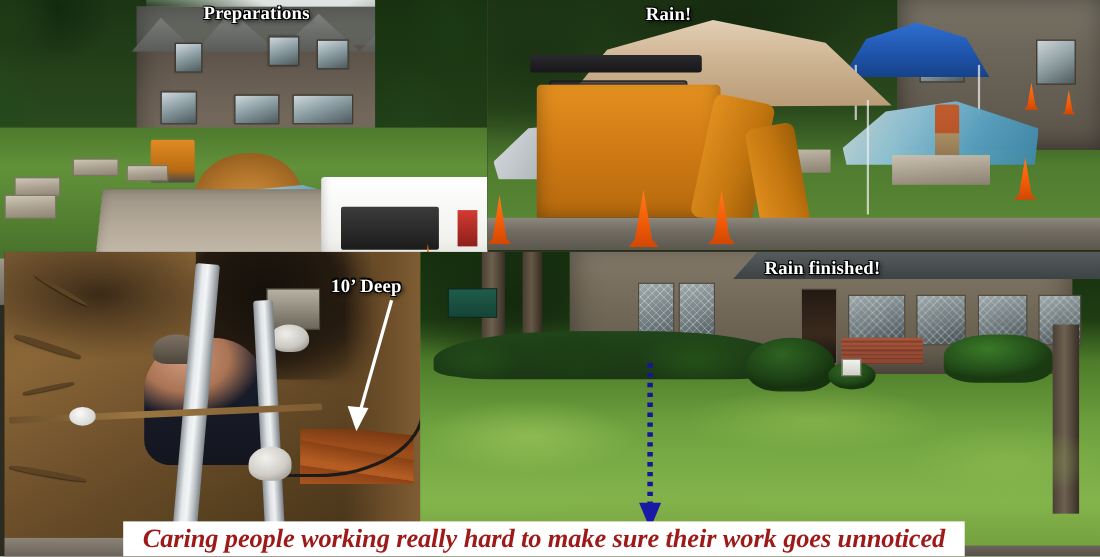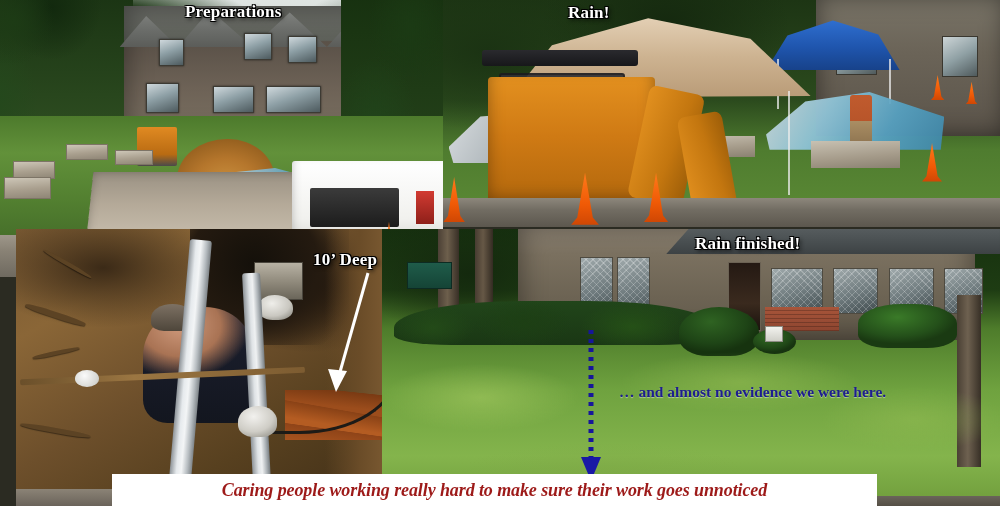--- a/index.html
+++ b/index.html
@@ -222,21 +222,21 @@
   .tr-road {
     position: absolute; left: 0; bottom: 0; width: 100%; height: 13%;
     background: linear-gradient(180deg,#8d877c 0%, #726d63 40%, #5c574e 100%);
   }
   .tr-plate {
     position: absolute;
     background: linear-gradient(175deg,#c8c1b2 0%, #a49a89 60%, #8a8171 100%);
   }
 
   
-  .p-bl { left: 16px; top: 229px; width: 396px; height: 277px; background: #4a3521; }
+  .p-bl { left: 4px; top: 229px; width: 396px; height: 277px; background: #4a3521; }
   .bl-bg {
     position: absolute; inset: 0;
     background:
       radial-gradient(ellipse 44% 30% at 22% 14%, #3b2a17 0%, rgba(59,42,23,0) 72%),
       radial-gradient(ellipse 40% 34% at 74% 20%, #20150b 0%, rgba(32,21,11,0) 72%),
       linear-gradient(150deg,#7a5a33 0%, #8a6637 22%, #6d4f2b 48%, #57401f 70%, #3d2c16 100%);
   }
   .bl-darkhole {
     position: absolute; left: 44%; top: 0%; width: 40%; height: 42%;
     background: radial-gradient(ellipse 70% 90% at 40% 30%, #14100a 0%, #241a10 58%, rgba(36,26,16,0) 100%);
@@ -460,21 +460,21 @@
     display: flex;
     align-items: center;
     justify-content: center;
     overflow: hidden;
   }
   #caption-text {
     color: #9d1a19;
     font-family: "Liberation Serif", serif;
     font-style: italic;
     font-weight: bold;
-    font-size: 18px;
+    font-size: 24px;
     line-height: 26px;
     letter-spacing: -0.1px;
     white-space: nowrap;
   }
 </style>
 </head>
 <body>
 
 <div id="collage">
 
@@ -531,21 +531,21 @@
     <div class="tr-arm2"></div>
     <div class="tr-bucket"></div>
     <div class="tr-track"></div>
     <div class="tr-road"></div>
     <div class="cone" style="left:0%;bottom:2%;width:4%;height:20%;"></div>
     <div class="cone" style="left:23%;bottom:1%;width:5%;height:23%;"></div>
     <div class="cone" style="left:36%;bottom:2%;width:4.5%;height:22%;"></div>
     <div class="cone" style="left:86%;bottom:20%;width:3.6%;height:17%;"></div>
     <div class="cone" style="right:10%;top:33%;width:2.4%;height:11%;"></div>
     <div class="cone" style="right:4%;top:36%;width:2.2%;height:10%;"></div>
-    <div class="photo-title" style="left:125px;top:3px;text-align:right;">Rain!</div>
+    <div class="photo-title" style="left:144px;top:3px;text-align:right;">Rain!</div>
   </div>
 
   <div class="panel p-bl">
     <div class="bl-bg"></div>
     <div class="bl-darkhole"></div>
     <div class="bl-wallR"></div>
     <div class="bl-root" style="left:2%;top:30%;width:16%;height:2%;transform:rotate(18deg);"></div>
     <div class="bl-root" style="left:4%;top:44%;width:12%;height:1.6%;transform:rotate(-12deg);"></div>
     <div class="bl-root" style="left:1%;top:72%;width:18%;height:1.8%;transform:rotate(10deg);"></div>
     <div class="bl-root" style="left:6%;top:12%;width:14%;height:1.6%;transform:rotate(30deg);"></div>
@@ -594,21 +594,20 @@
     <div class="br-trunkR"></div>
     <div class="br-lawnlight"></div>
     <div class="br-curb"></div>
 
     <svg class="blue-dotted-arrow" width="618" height="277" viewBox="0 0 618 277" style="position:absolute;left:0;top:0;">
       <line x1="209" y1="101" x2="209" y2="234" stroke="#16169b" stroke-width="5" stroke-dasharray="4 5" stroke-linecap="butt"></line>
       <polygon points="209,252 199,228 219,228" fill="#1919a5"></polygon>
     </svg>
 
     <div class="blue-note" style="left:211px;top:153px;">
-      <div class="indent">… and almost no evidence we were here.</div>
     </div>
 
     <div class="photo-title" style="left:313px;top:5px;">Rain finished!</div>
   </div>
 
   <div id="caption-banner">
     <span id="caption-text">Caring people working really hard to make sure their work goes unnoticed</span>
   </div>
 
 </div>

